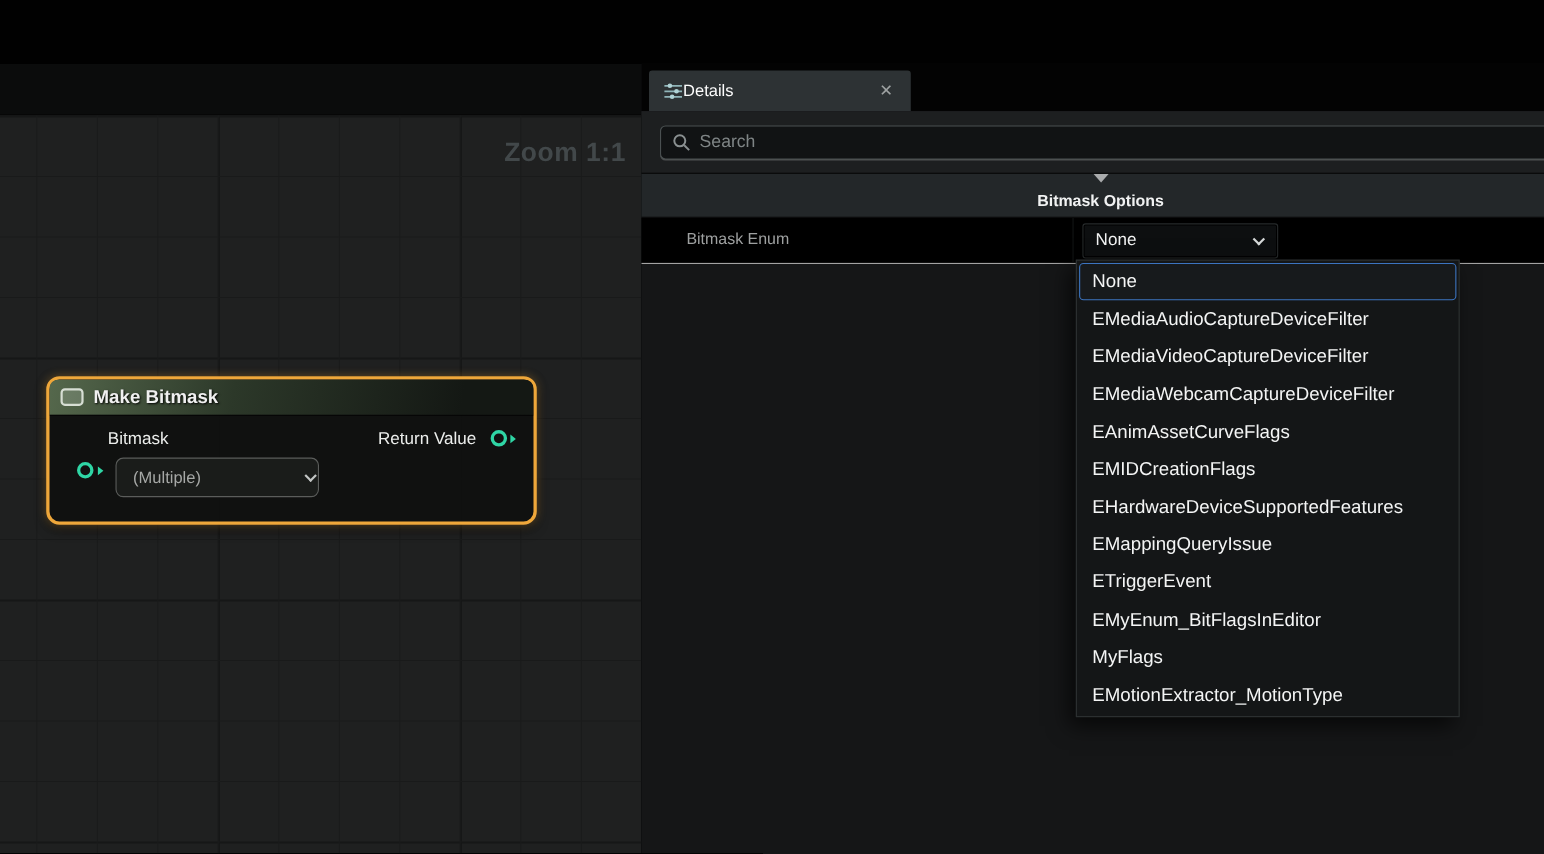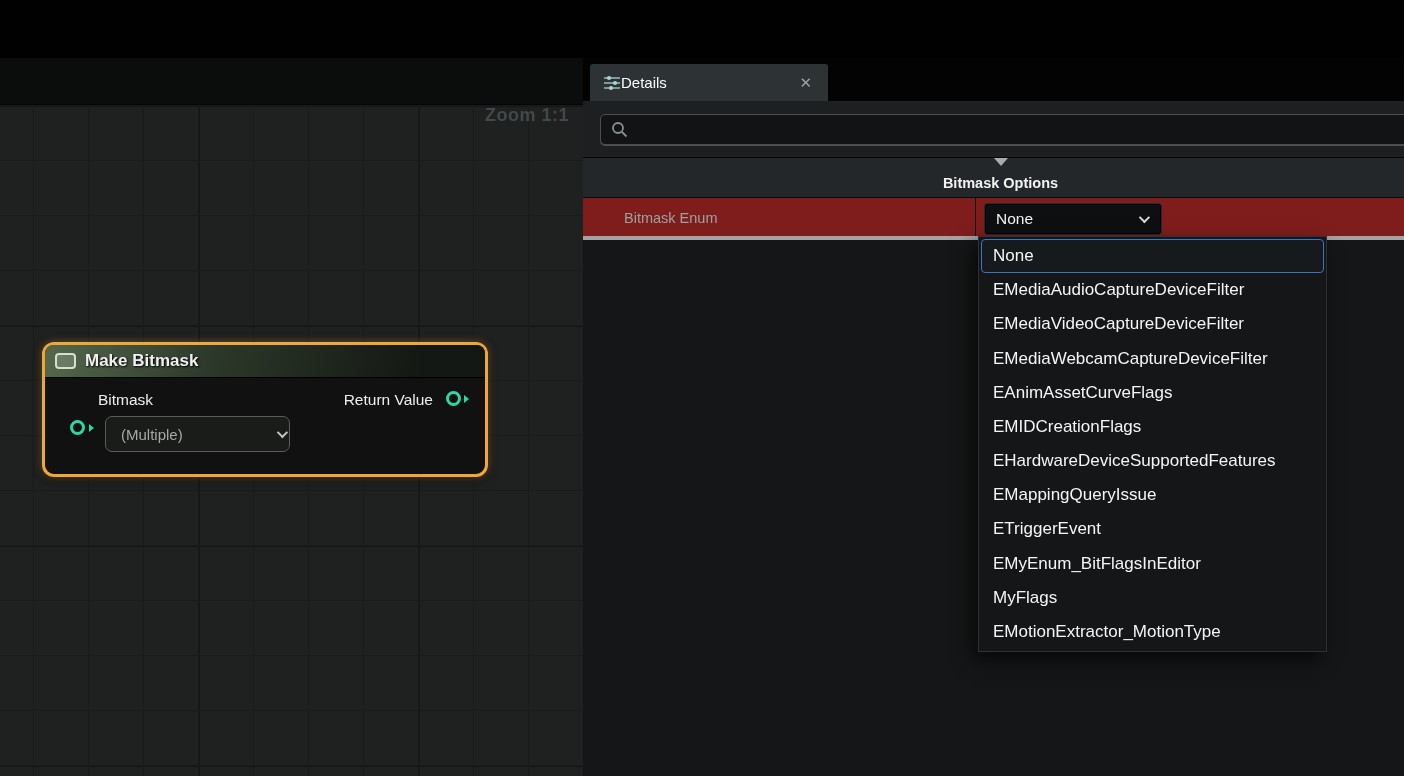--- a/index.html
+++ b/index.html
@@ -18,21 +18,21 @@
     position:absolute; left:0; top:47px; width:100%; height:671px;
     background-color:#1f2020;
     background-image:
       linear-gradient(#191a1a 1px, transparent 1px),
       linear-gradient(90deg,#191a1a 1px, transparent 1px),
       linear-gradient(#141515 2px, transparent 2px),
       linear-gradient(90deg,#141515 2px, transparent 2px);
     background-size:55px 55px,55px 55px,220px 220px,220px 220px;
     background-position:-22px 0,-22px 0,-22px 0,-22px 0;
   }
-  .zoom-label { position:absolute; right:14px; top:0; font-size:18px; font-weight:bold; color:#42484a; letter-spacing:.5px;text-align:right; }
+  .zoom-label { position:absolute; right:14px; top:20px; font-size:24px; font-weight:bold; color:#42484a; letter-spacing:.5px;text-align:right; }
 
   
   .node {
     position:absolute; left:42px; top:237px; width:446px; height:135px;
     border:3px solid var(--accent-orange,#efa73a); border-radius:12px;
     background:rgba(16,17,16,.96);
     box-shadow:0 0 9px rgba(239,167,58,.35), 0 4px 10px rgba(0,0,0,.5);
   }
   .node-header {
     height:33px; border-radius:8px 8px 0 0; display:flex; align-items:center; gap:9px; padding:12px 10px;
@@ -83,21 +83,21 @@
   .search-box input {
     flex:1; background:transparent; border:none; outline:none;
     color:#cfd2d2; font-size:16px; font-family:"Liberation Sans",sans-serif;
   }
   .search-box input::placeholder { color:#7f8586; }
 
   .section-row { height:40px; background:#232729; border-bottom:1px solid #0b0b0b; display:flex; align-items:center; gap:9px; padding-left:14px; cursor:pointer;flex-direction:column; }
   .tri-down { width:0; height:0; border-left:7px solid transparent; border-right:7px solid transparent; border-top:8px solid #a9abac; }
   .section-label { color:#f1f2f2; font-size:14.5px; font-weight:bold; }
 
-  .prop-row { position:relative; height:42px; background:#7f1d1d; border-bottom:4px solid #a3a3a3; }
+  .prop-row { position:relative; height:42px; background:#000000; border-bottom:1px solid #a3a3a3; }
   .prop-divider { position:absolute; left:392px; top:0; width:1px; height:100%; background:#121414; }
   .prop-label { position:absolute; left:41px; top:12px; color:#9ea0a0; font-size:14.5px; }
   .enum-combo {
     position:absolute; left:402px; top:6px; width:176px; height:30px;
     background:#0d0f10; border:1px solid #000; outline:1px solid #262a2b; border-radius:2px;
     display:flex; align-items:center; justify-content:space-between; padding:0 13px 0 10px; cursor:pointer;
   }
   .enum-combo .combo-text { color:#f2f3f3; font-size:15.5px; }
   .enum-combo .chev { border-color:#d6d9d9; }
 
@@ -170,20 +170,21 @@
         <span class="tab-close">✕</span>
       </div>
     </div>
 
     <div class="search-row">
       <div class="search-box">
         <svg width="17" height="17" viewBox="0 0 17 17">
           <circle cx="7" cy="7" r="5" fill="none" stroke="#8a9091" stroke-width="1.8"></circle>
           <line x1="11" y1="11" x2="15.5" y2="15.5" stroke="#8a9091" stroke-width="1.8"></line>
         </svg>
+        <input type="text" placeholder="Search" style="">
       </div>
     </div>
 
     <div class="section-row">
       <span class="tri-down"></span>
       <span class="section-label">Bitmask Options</span>
     </div>
 
     <div class="prop-row">
       <span class="prop-label">Bitmask Enum</span>

